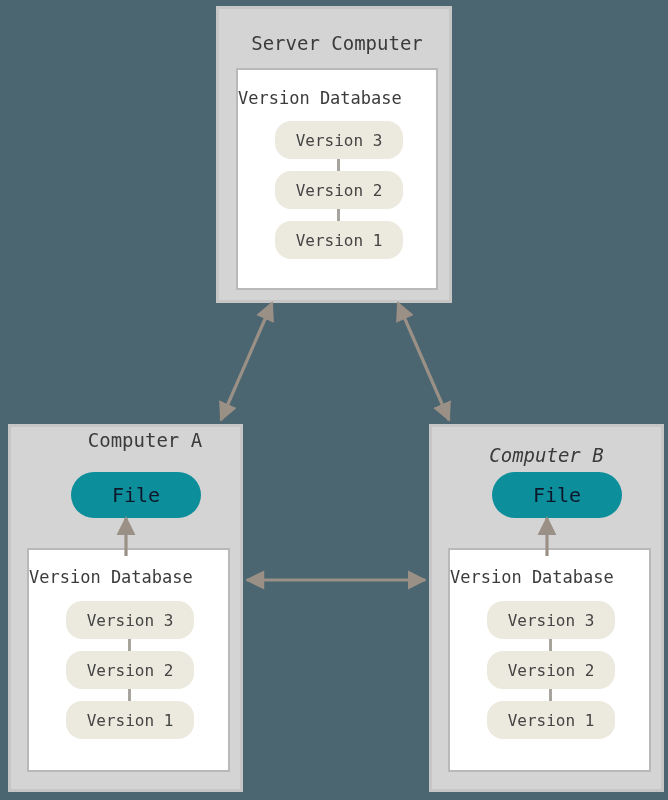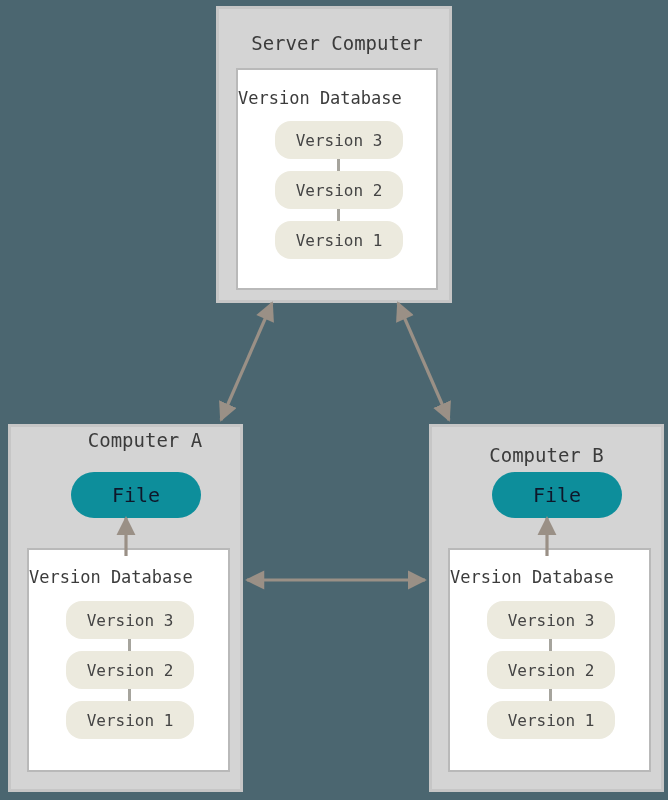--- a/index.html
+++ b/index.html
@@ -128,21 +128,21 @@
       <div class="pill-link" style="left:99px; top:89px; height:12px;"></div>
 
       <div class="pill" style="left:37px; top:101px; width:128px; height:38px;">Version 2</div>
       <div class="pill-link" style="left:99px; top:139px; height:12px;"></div>
 
       <div class="pill" style="left:37px; top:151px; width:128px; height:38px;">Version 1</div>
     </div>
   </div>
 
   <div class="machine" style="left:429px; top:424px; width:235px; height:368px;">
-    <div class="machine-title" style="top:17px;">Computer B</div>
+    <div class="machine-title" style="top:17px;font-style:italic;">Computer B</div>
 
     <div class="file-pill" style="left:60px; top:45px; width:130px; height:46px;">File</div>
 
     <div class="vdb" style="left:16px; top:121px; width:203px; height:224px;">
       <div class="vdb-title" style="top:17px;">Version Database</div>
 
       <div class="pill" style="left:37px; top:51px; width:128px; height:38px;">Version 3</div>
       <div class="pill-link" style="left:99px; top:89px; height:12px;"></div>
 
       <div class="pill" style="left:37px; top:101px; width:128px; height:38px;">Version 2</div>

